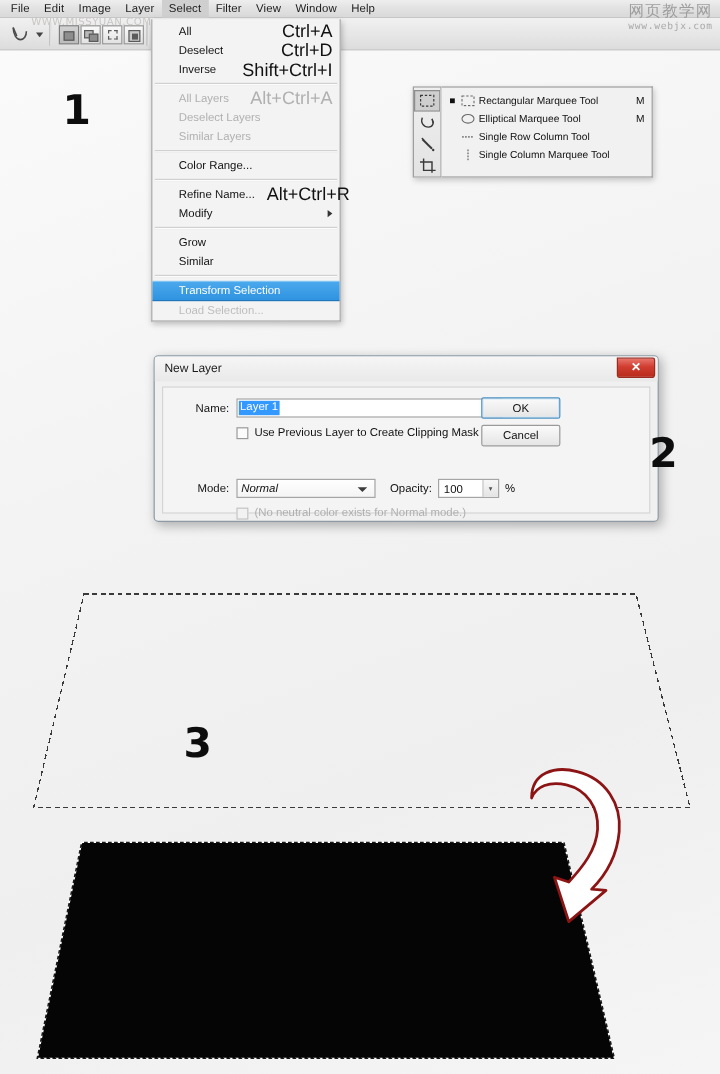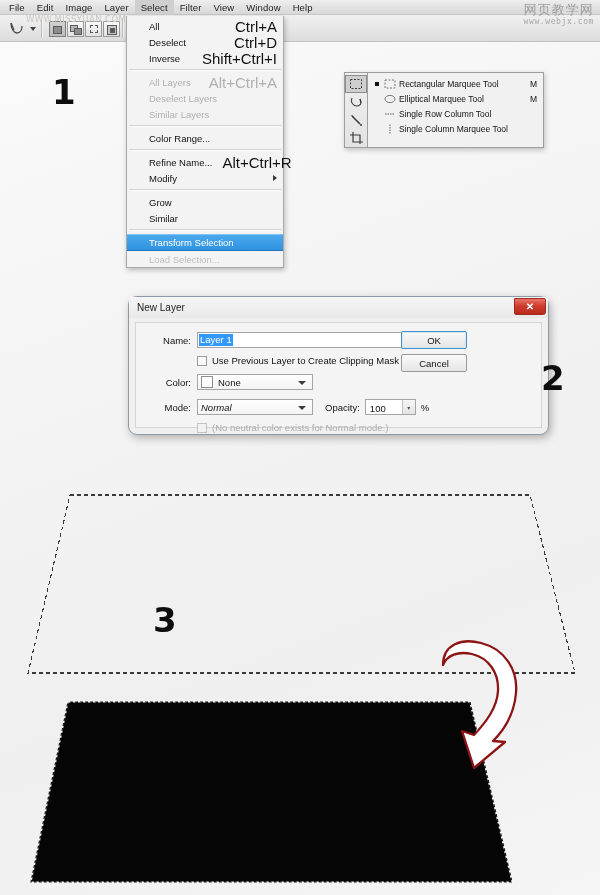--- a/index.html
+++ b/index.html
@@ -257,21 +257,21 @@
     color: #111;
   }
 
   
   .dialog {
     position: absolute;
     left: 128px; top: 296px;
     width: 421px;
     background: #f0f0f0;
     border: 1px solid #8d9aa6;
-    border-radius: 9px;
+    border-radius: 4px;
     box-shadow: 2px 3px 9px rgba(0,0,0,0.28);
     z-index: 25;
     box-sizing: border-box;
   }
   .dlg-title {
     height: 21px;
     background: linear-gradient(to bottom,#f6f6f6,#e9e9e9);
     border-top-left-radius: 2px; border-top-right-radius: 2px;
     display: flex;
     align-items: center;
@@ -655,28 +655,20 @@
 
       <div class="btn primary" style="position:absolute; left:272px; top:13px; width:66px;">OK</div>
 
       <div class="btn" style="position:absolute; left:272px; top:36px; width:66px;">Cancel</div>
 
       <div class="row" style="left:68px; top:37px;">
         <span class="cbox"></span>
         <span class="ctext">Use Previous Layer to Create Clipping Mask</span>
       </div>
 
-      <div class="row" style="left:16px; top:56px;">
-        <span class="lbl-r" style="width:46px;">Color:</span>
-        <div class="combo" style="width:116px; margin-left:6px;">
-          <span class="swatch"></span>
-          <span class="cv">None</span>
-          <span class="car"></span>
-        </div>
-      </div>
 
       <div class="row" style="left:16px; top:81px;">
         <span class="lbl-r" style="width:46px;">Mode:</span>
         <div class="combo" style="width:116px; margin-left:6px;font-style:italic;">
           <span class="cv">Normal</span>
           <span class="car"></span>
         </div>
         <span class="lbl-r" style="margin-left:12px;">Opacity:</span>
         <div class="spin" style="margin-left:5px;align-items:flex-end;">
           <span class="v">100</span>

